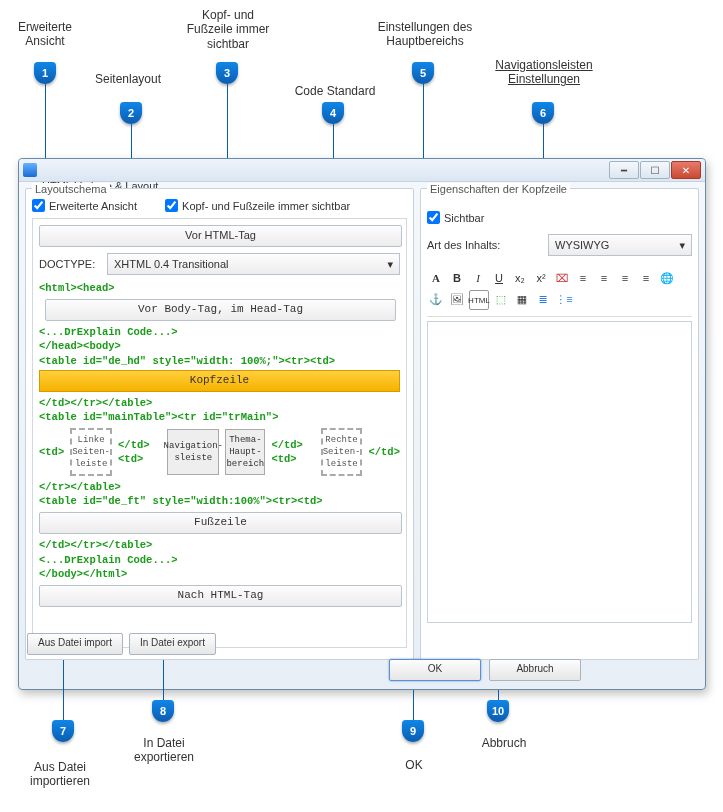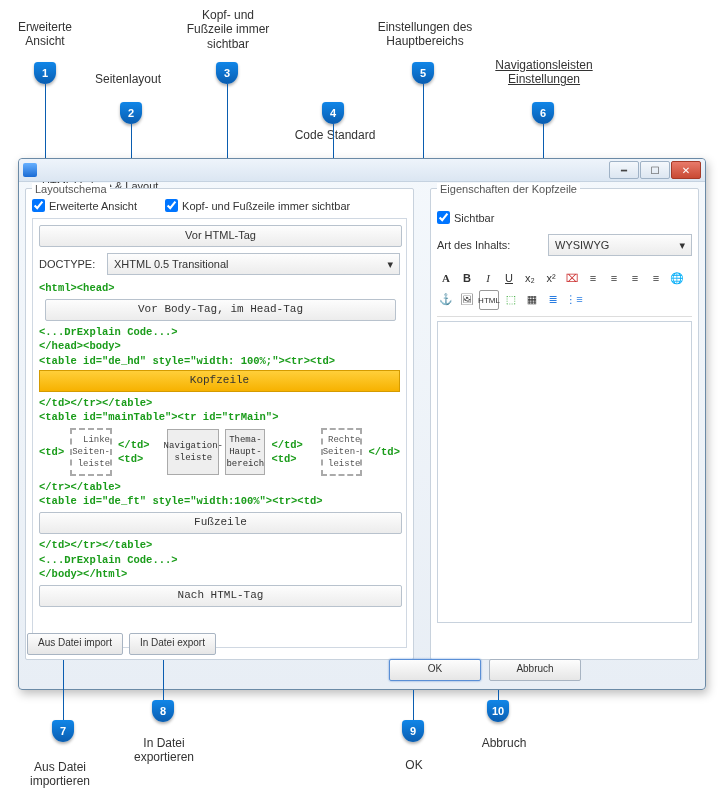--- a/index.html
+++ b/index.html
@@ -71,21 +71,21 @@
     border: 1px solid #9fb2c6;
     background: linear-gradient(#f4f8fc,#dce6f1);
     border-radius: 2px;
     display: flex; align-items: center; justify-content: center;
     font-size: 10px; color: #444;
   }
   .winbtn.close { background: linear-gradient(#e87a6a,#c94a34); color: #fff; border-color:#a63a28;}
   .dialog-body {
     display: flex;
     padding: 6px;
-    gap: 16px;
+    gap: 6px;
     height: calc(100% - 58px);
   }
   .left-pane, .right-pane {
     background: #fff;
     border: 1px solid #c8d2dd;
     border-radius: 2px;
     padding: 6px;
     position: relative;
   }
   .left-pane { width: 375px; }
@@ -144,21 +144,21 @@
     display: flex;
     align-items: center;
     gap: 6px;
     margin: 4px 0;
   }
   .td { color:#1a9c1a; font-weight:bold; font-size:10.5px; }
   .side-box {
     border: 2px dashed #aaa;
     width: 42px; height: 44px;
     display:flex; align-items:center; justify-content:center;
-    text-align:right; font-size:9px; color:#555;
+    text-align:center; font-size:9px; color:#555;
     cursor:pointer;
   }
   .center-box {
     border: 1px solid #aaa;
     background:#eee;
     width:50px; height:44px;
     display:flex; align-items:center; justify-content:center;
     text-align:center; font-size:9px; color:#333;
     cursor:pointer;
   }
@@ -213,21 +213,21 @@
 <div class="callout-line" style="left:45px; top:84px; height:106px;"></div>
 
 <div class="callout-label" style="left:88px; top:72px; width:80px;">Seitenlayout</div>
 <div class="callout-badge" style="left:120px; top:102px;">2</div>
 <div class="callout-line" style="left:131px; top:124px; height:102px;"></div>
 
 <div class="callout-label" style="left:178px; top:8px; width:100px;">Kopf- und Fußzeile immer sichtbar</div>
 <div class="callout-badge" style="left:216px; top:62px;">3</div>
 <div class="callout-line" style="left:227px; top:84px; height:106px;"></div>
 
-<div class="callout-label" style="left:290px; top:84px; width:90px;margin-top:44px;">Code Standard</div>
+<div class="callout-label" style="left:290px; top:84px; width:90px;">Code Standard</div>
 <div class="callout-badge" style="left:322px; top:102px;">4</div>
 <div class="callout-line" style="left:333px; top:124px; height:130px;"></div>
 
 <div class="callout-label" style="left:370px; top:20px; width:110px;">Einstellungen des Hauptbereichs</div>
 <div class="callout-badge" style="left:412px; top:62px;">5</div>
 <div class="callout-line" style="left:423px; top:84px; height:320px;"></div>
 
 <div class="callout-label" style="left:484px; top:58px; width:120px;text-decoration:underline;">Navigationsleisten Einstellungen</div>
 <div class="callout-badge" style="left:532px; top:102px;">6</div>
 <div class="callout-line" style="left:543px; top:124px; height:60px;"></div>
@@ -256,21 +256,21 @@
           <input type="checkbox" checked="" style="">
           <span>Kopf- und Fußzeile immer sichtbar</span>
         </label>
       </div>
 
       <div style="border:1px solid #d0d8e2; padding:6px; height:416px; overflow:hidden;">
         <div class="long-btn">Vor HTML-Tag</div>
         <div class="row-doctype">
           <label>DOCTYPE:</label>
           <div class="doctype-select">
-            <span>XHTML 0.5 Transitional</span>
+            <span>XHTML 0.4 Transitional</span>
             <span>▾</span>
           </div>
         </div>
 
         <div class="code-view">
           <div class="code-green">&lt;html&gt;&lt;head&gt;</div>
           <div style="margin:4px 6px;">
               <div class="long-btn">Vor Body-Tag, im Head-Tag</div>
             </div>
           <div class="code-green">&lt;...DrExplain Code...&gt;</div>

